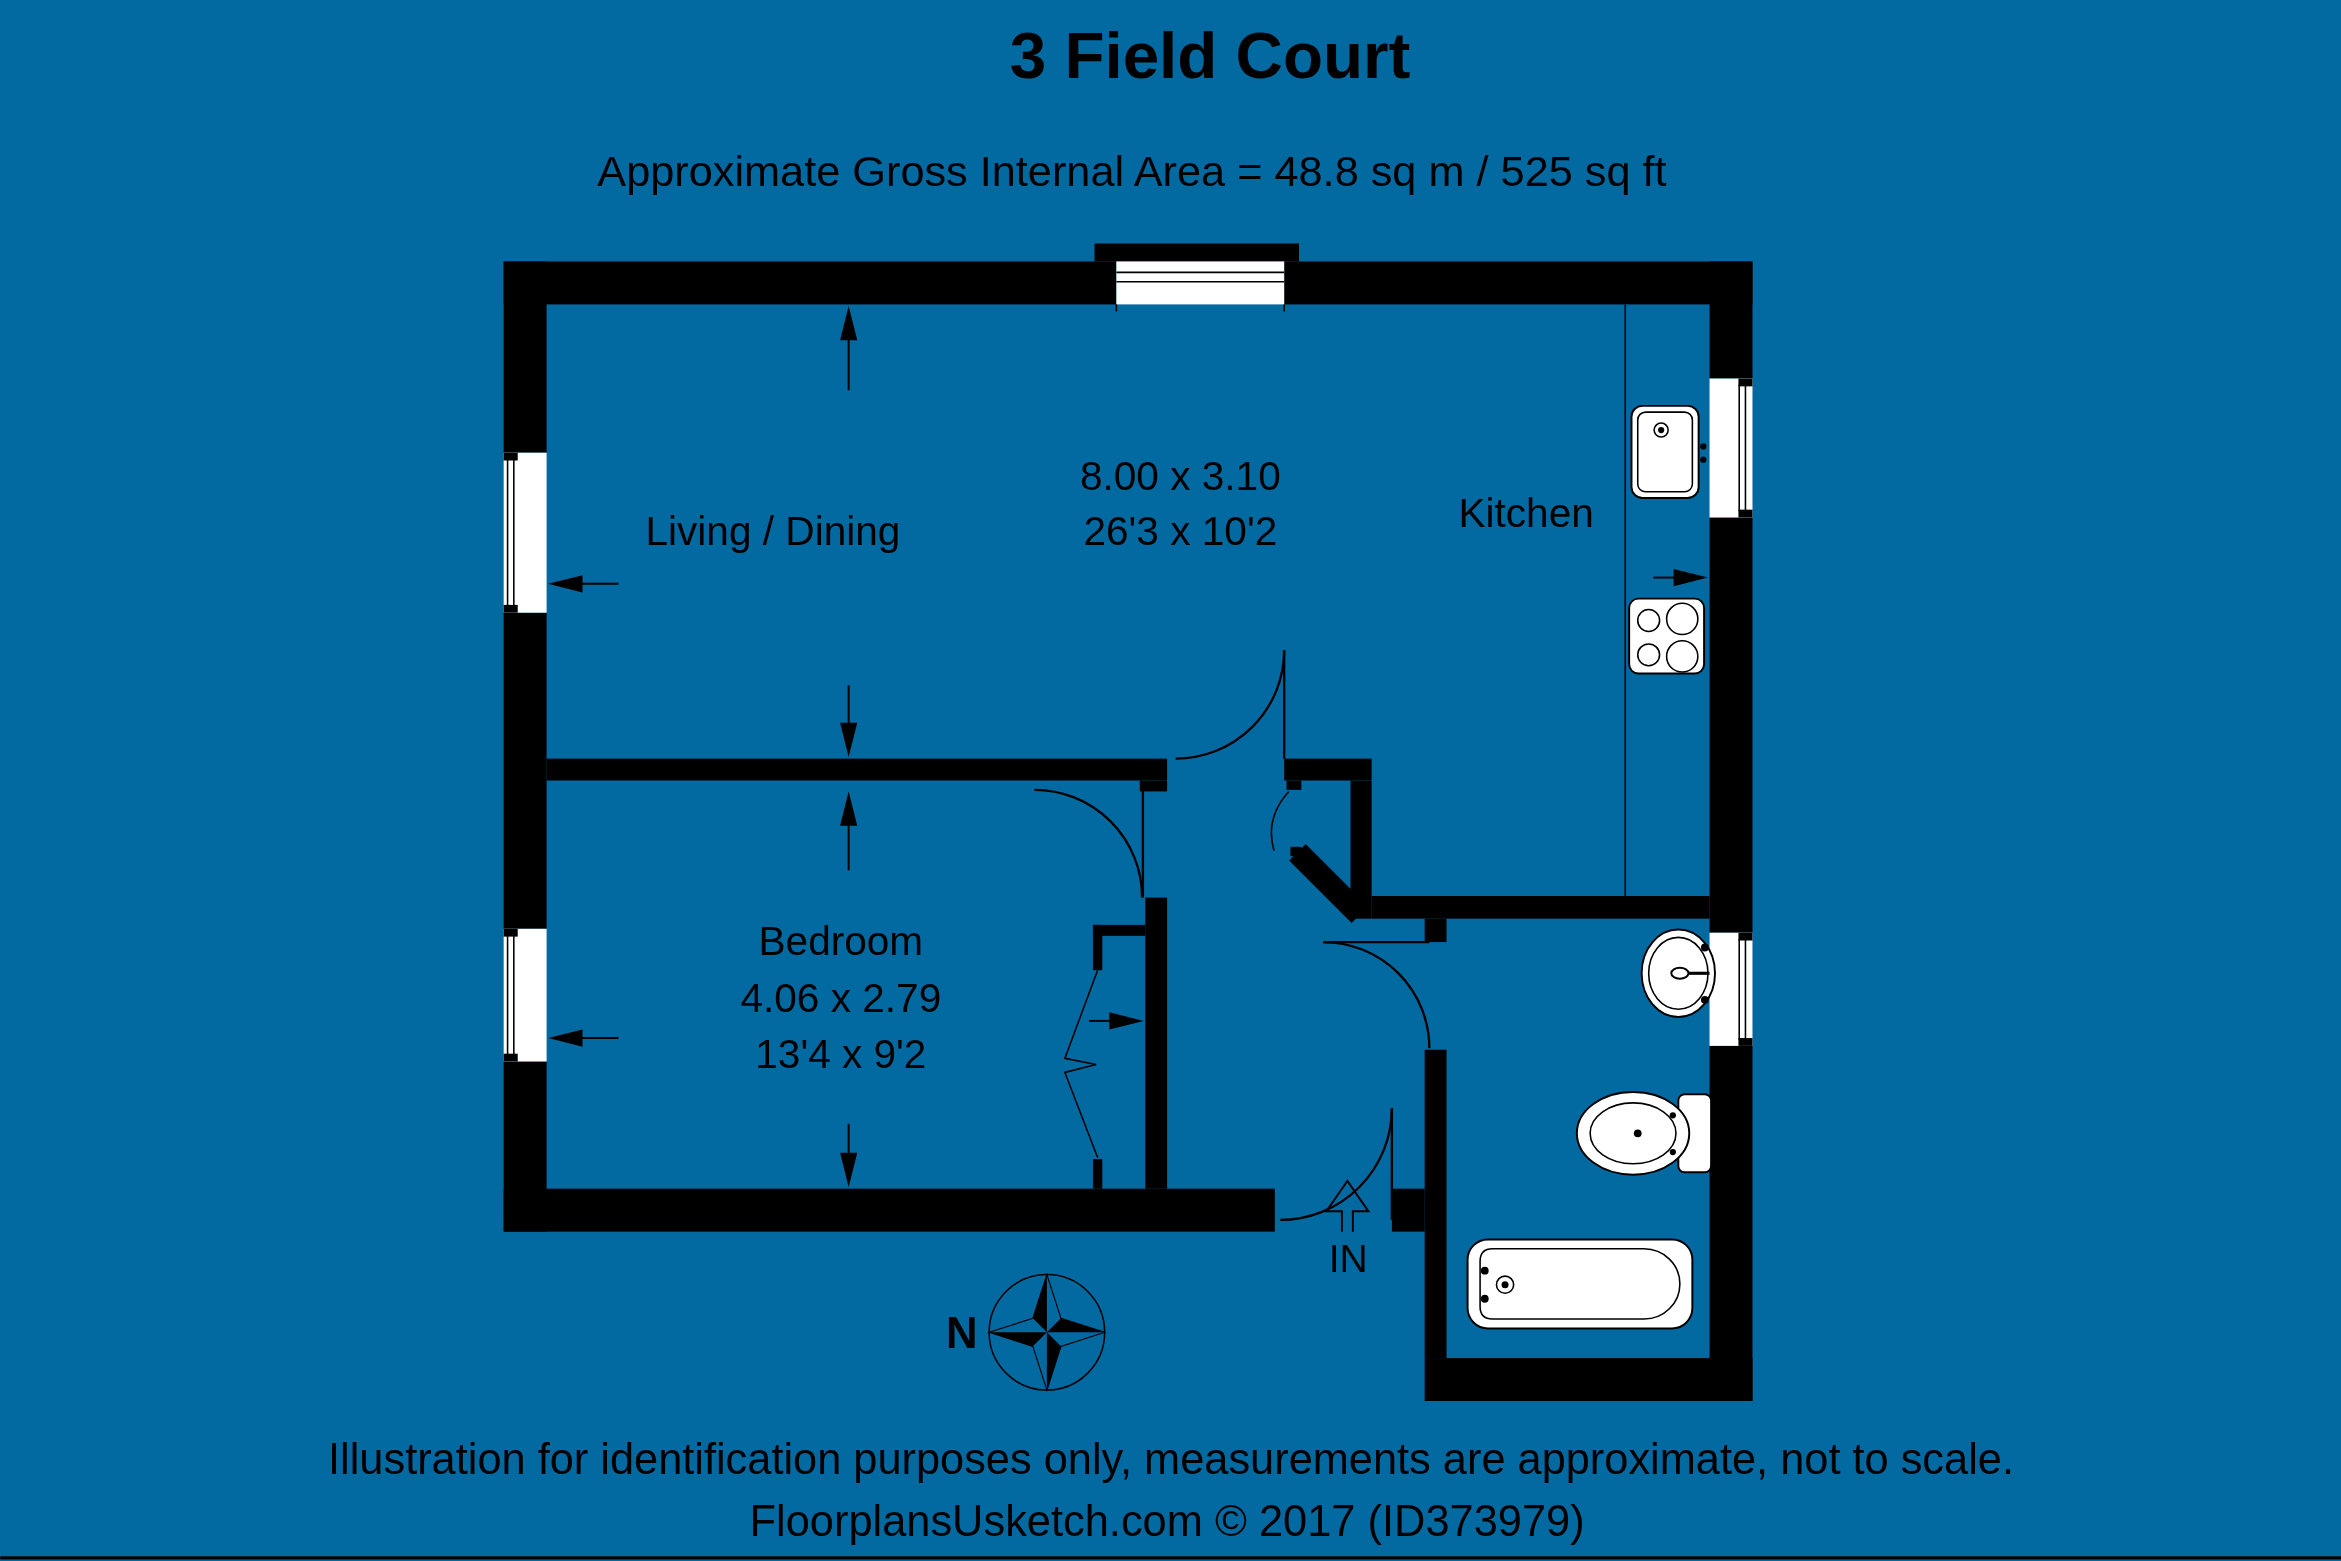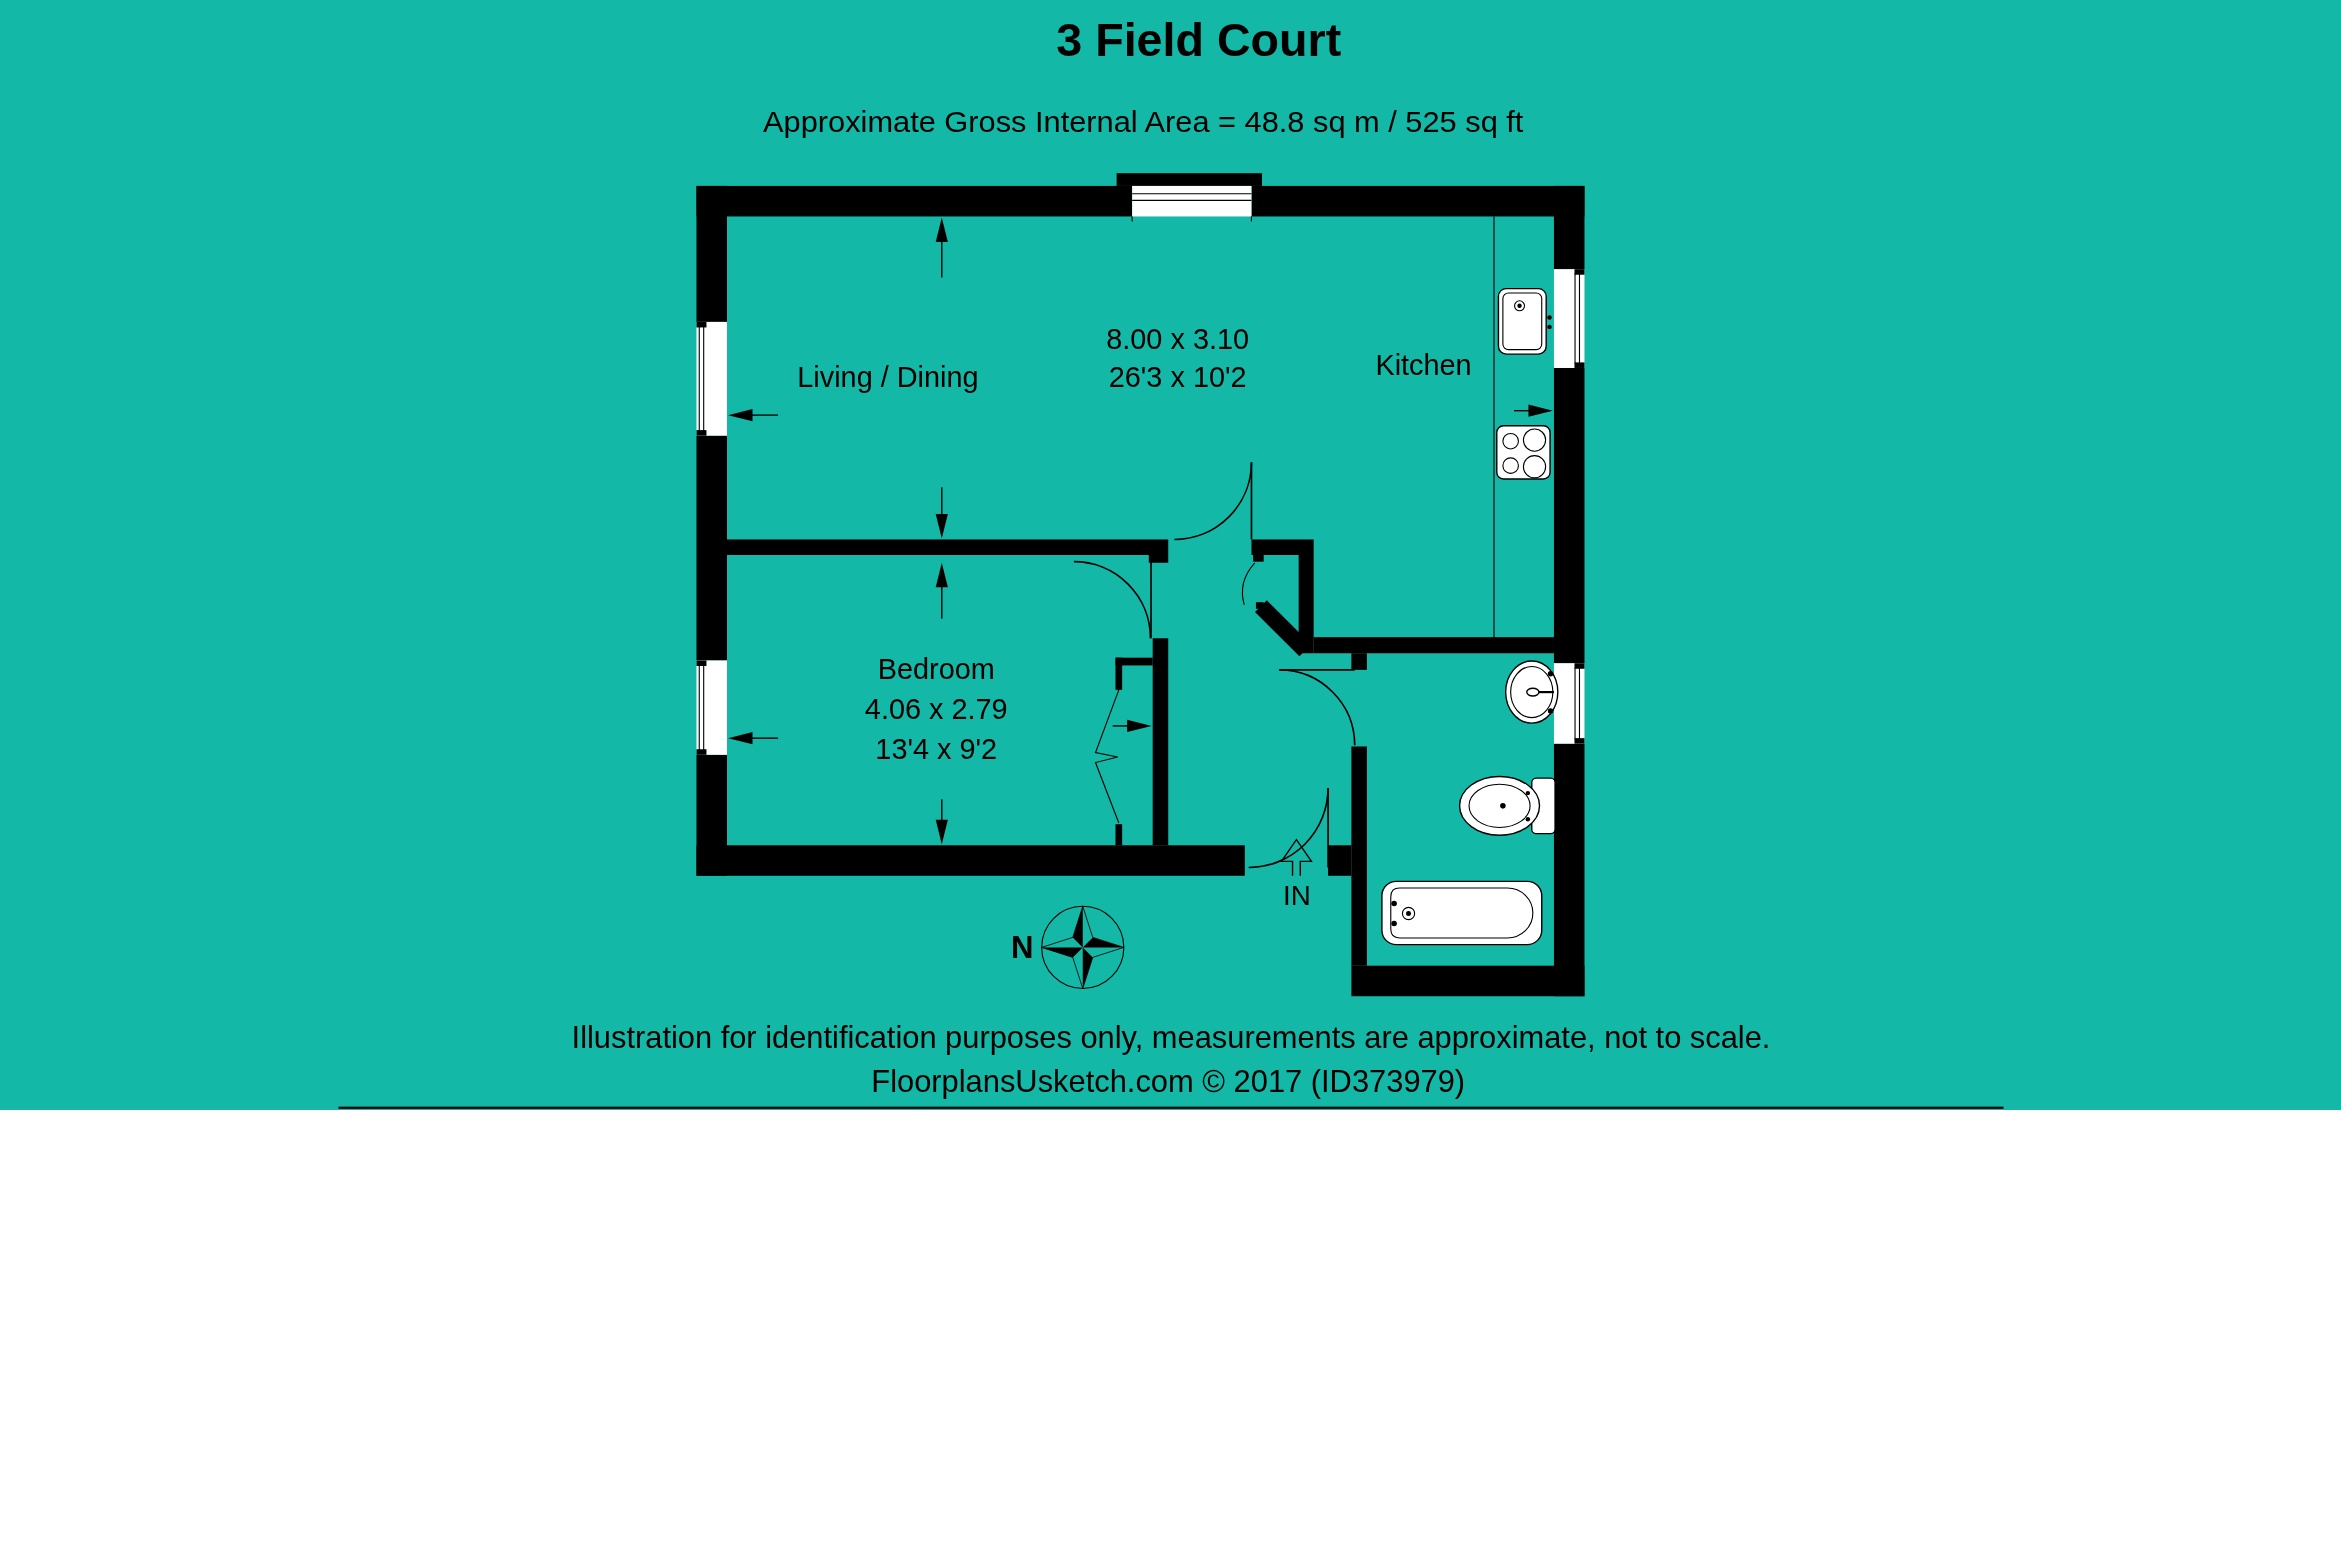--- a/index.html
+++ b/index.html
@@ -1,16 +1,16 @@
 <!DOCTYPE html>
 <html style="font-size:12.5px"><head>
 <meta charset="utf-8">
 <style>
   html,body{margin:0;padding:0;background:#ffffff;}
-  .stage{position:relative;width:2342px;height:1110px;background:#14b8a6;overflow:hidden;}
+  .stage{position:relative;width:2342px;height:1561px;background:#0369a1;overflow:hidden;}
   .stage svg{position:absolute;left:0;top:0;width:100%;height:100%;}
   text{font-family:"Liberation Sans",sans-serif;fill:#000000;}
   .t-title{font-size:84px;font-weight:bold;}
   .t-sub{font-size:54px;}
   .t-room{font-size:52px;}
   .t-in{font-size:50px;}
   .t-n{font-size:56px;font-weight:bold;}
   .t-foot{font-size:56px;}
   .wall{fill:#000000;stroke:none;}
   .thin{stroke:#000000;stroke-width:2;fill:none;}

